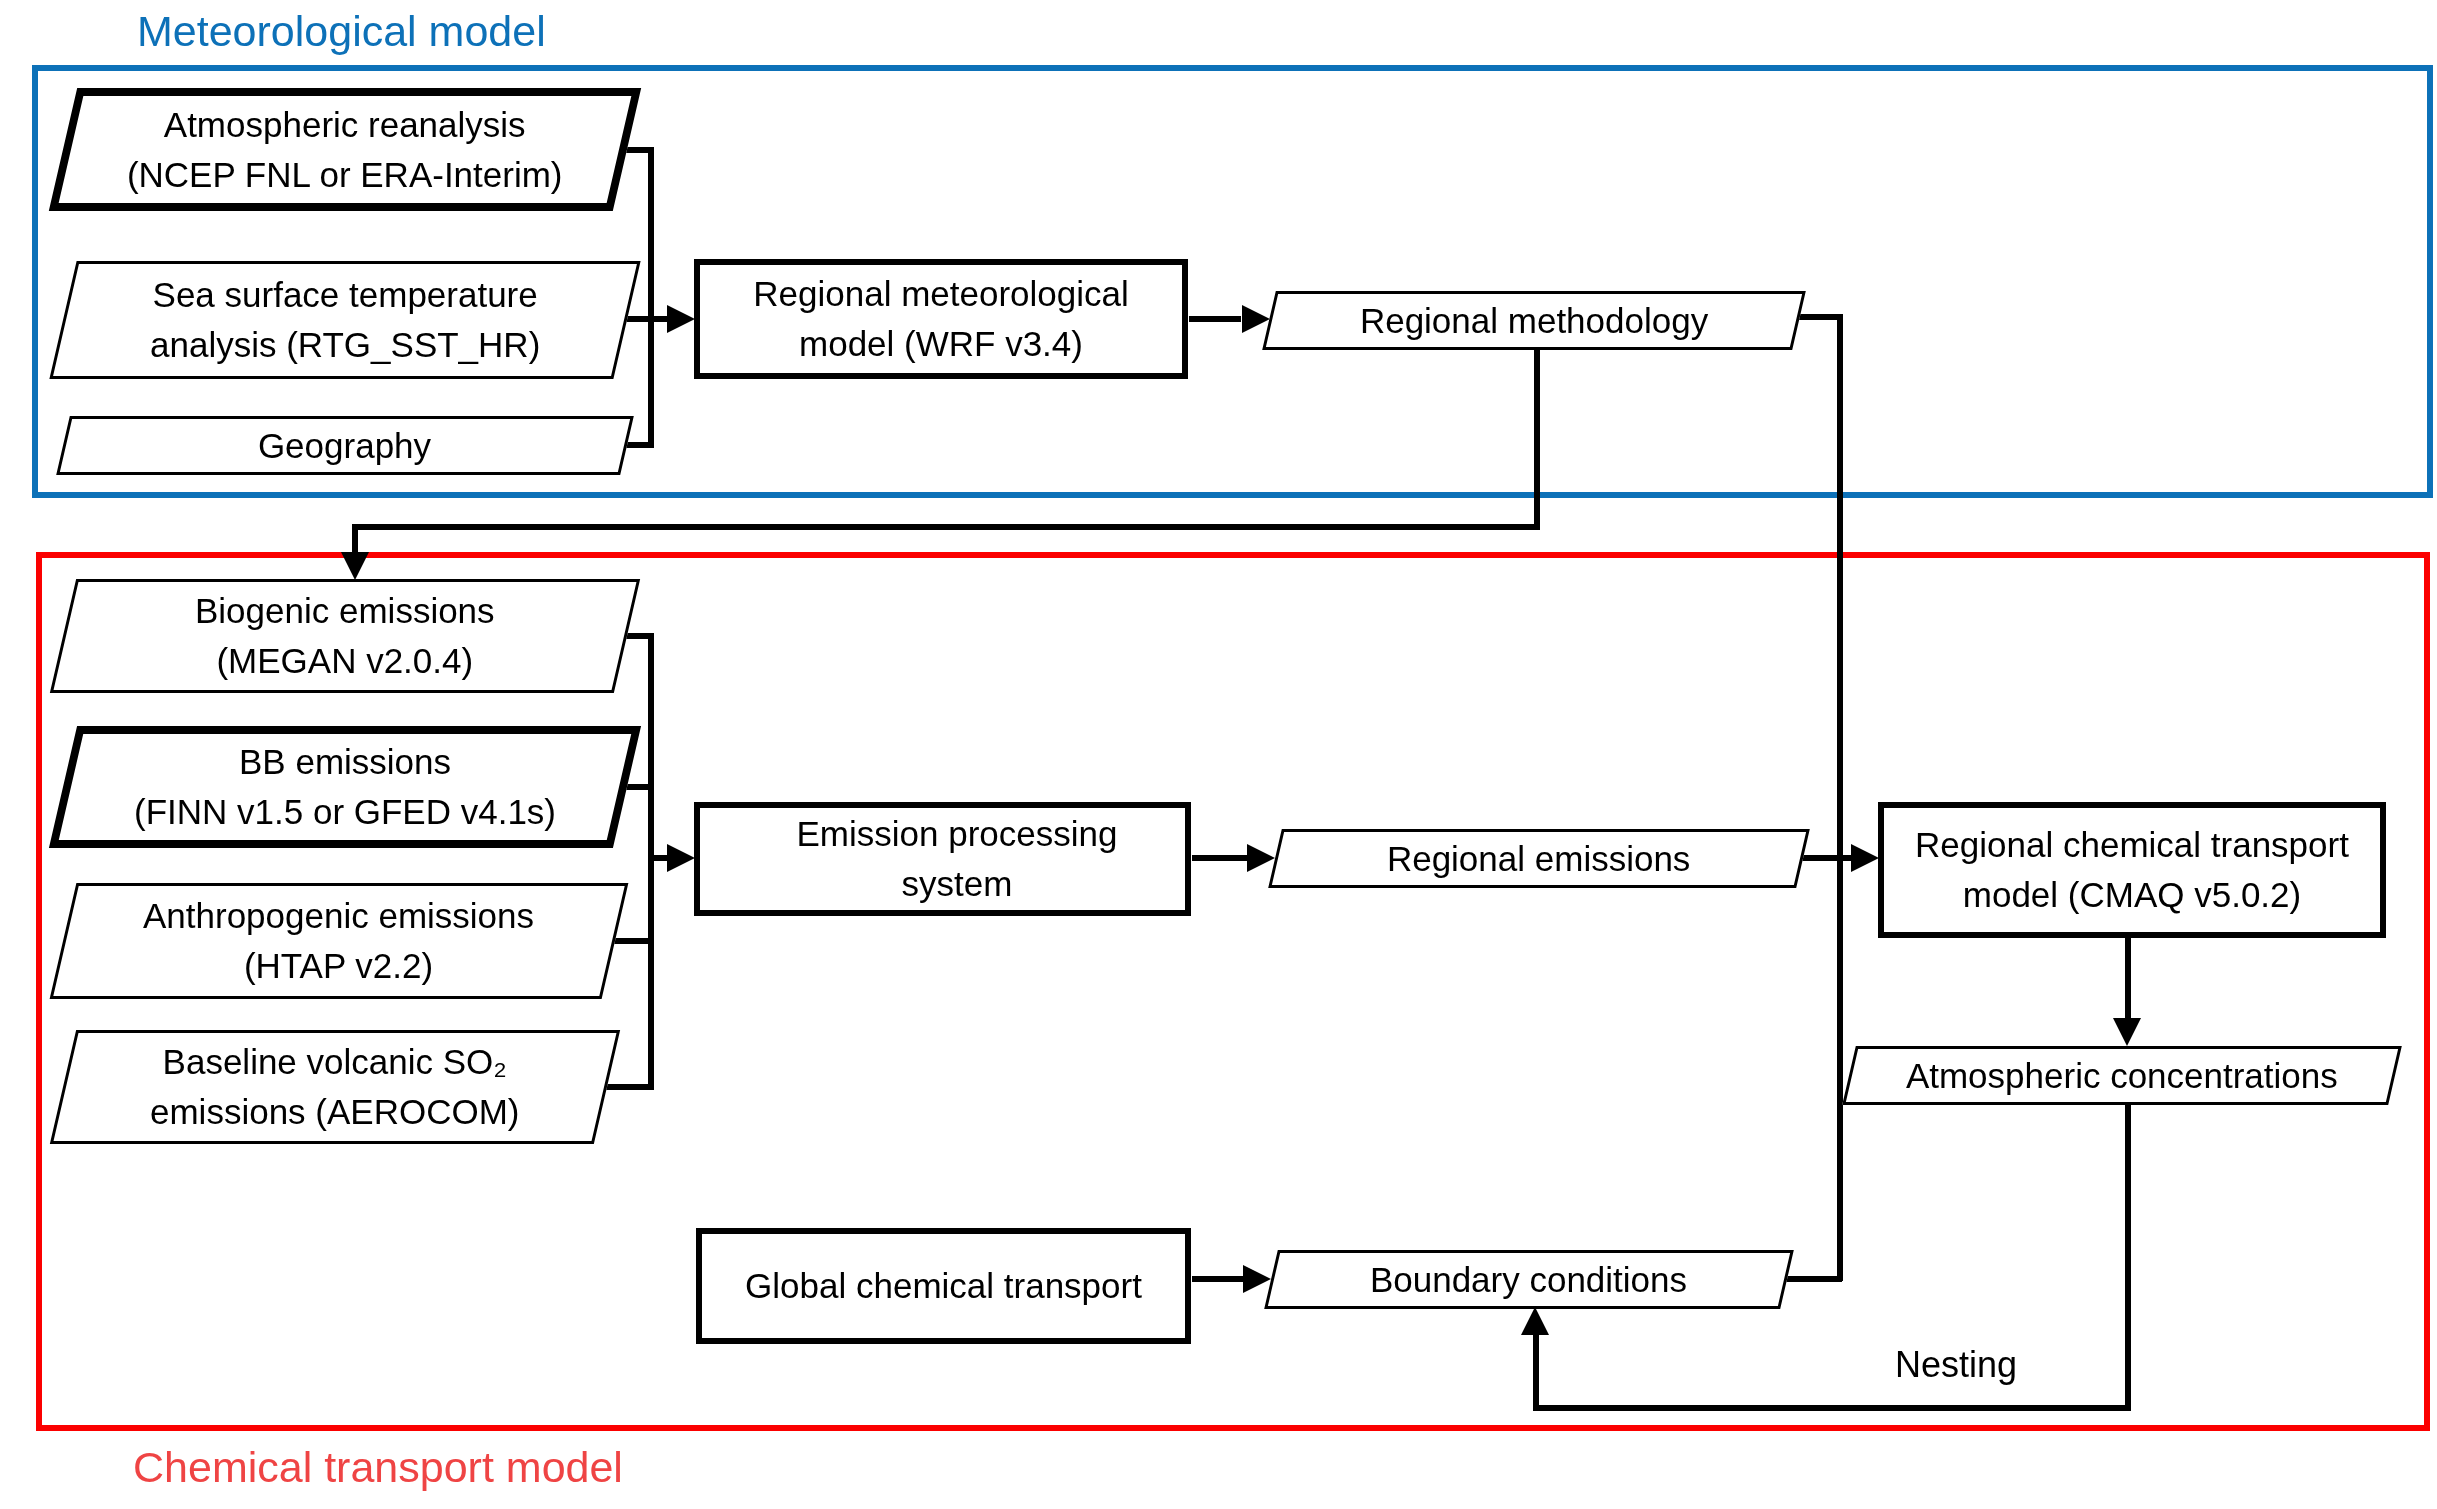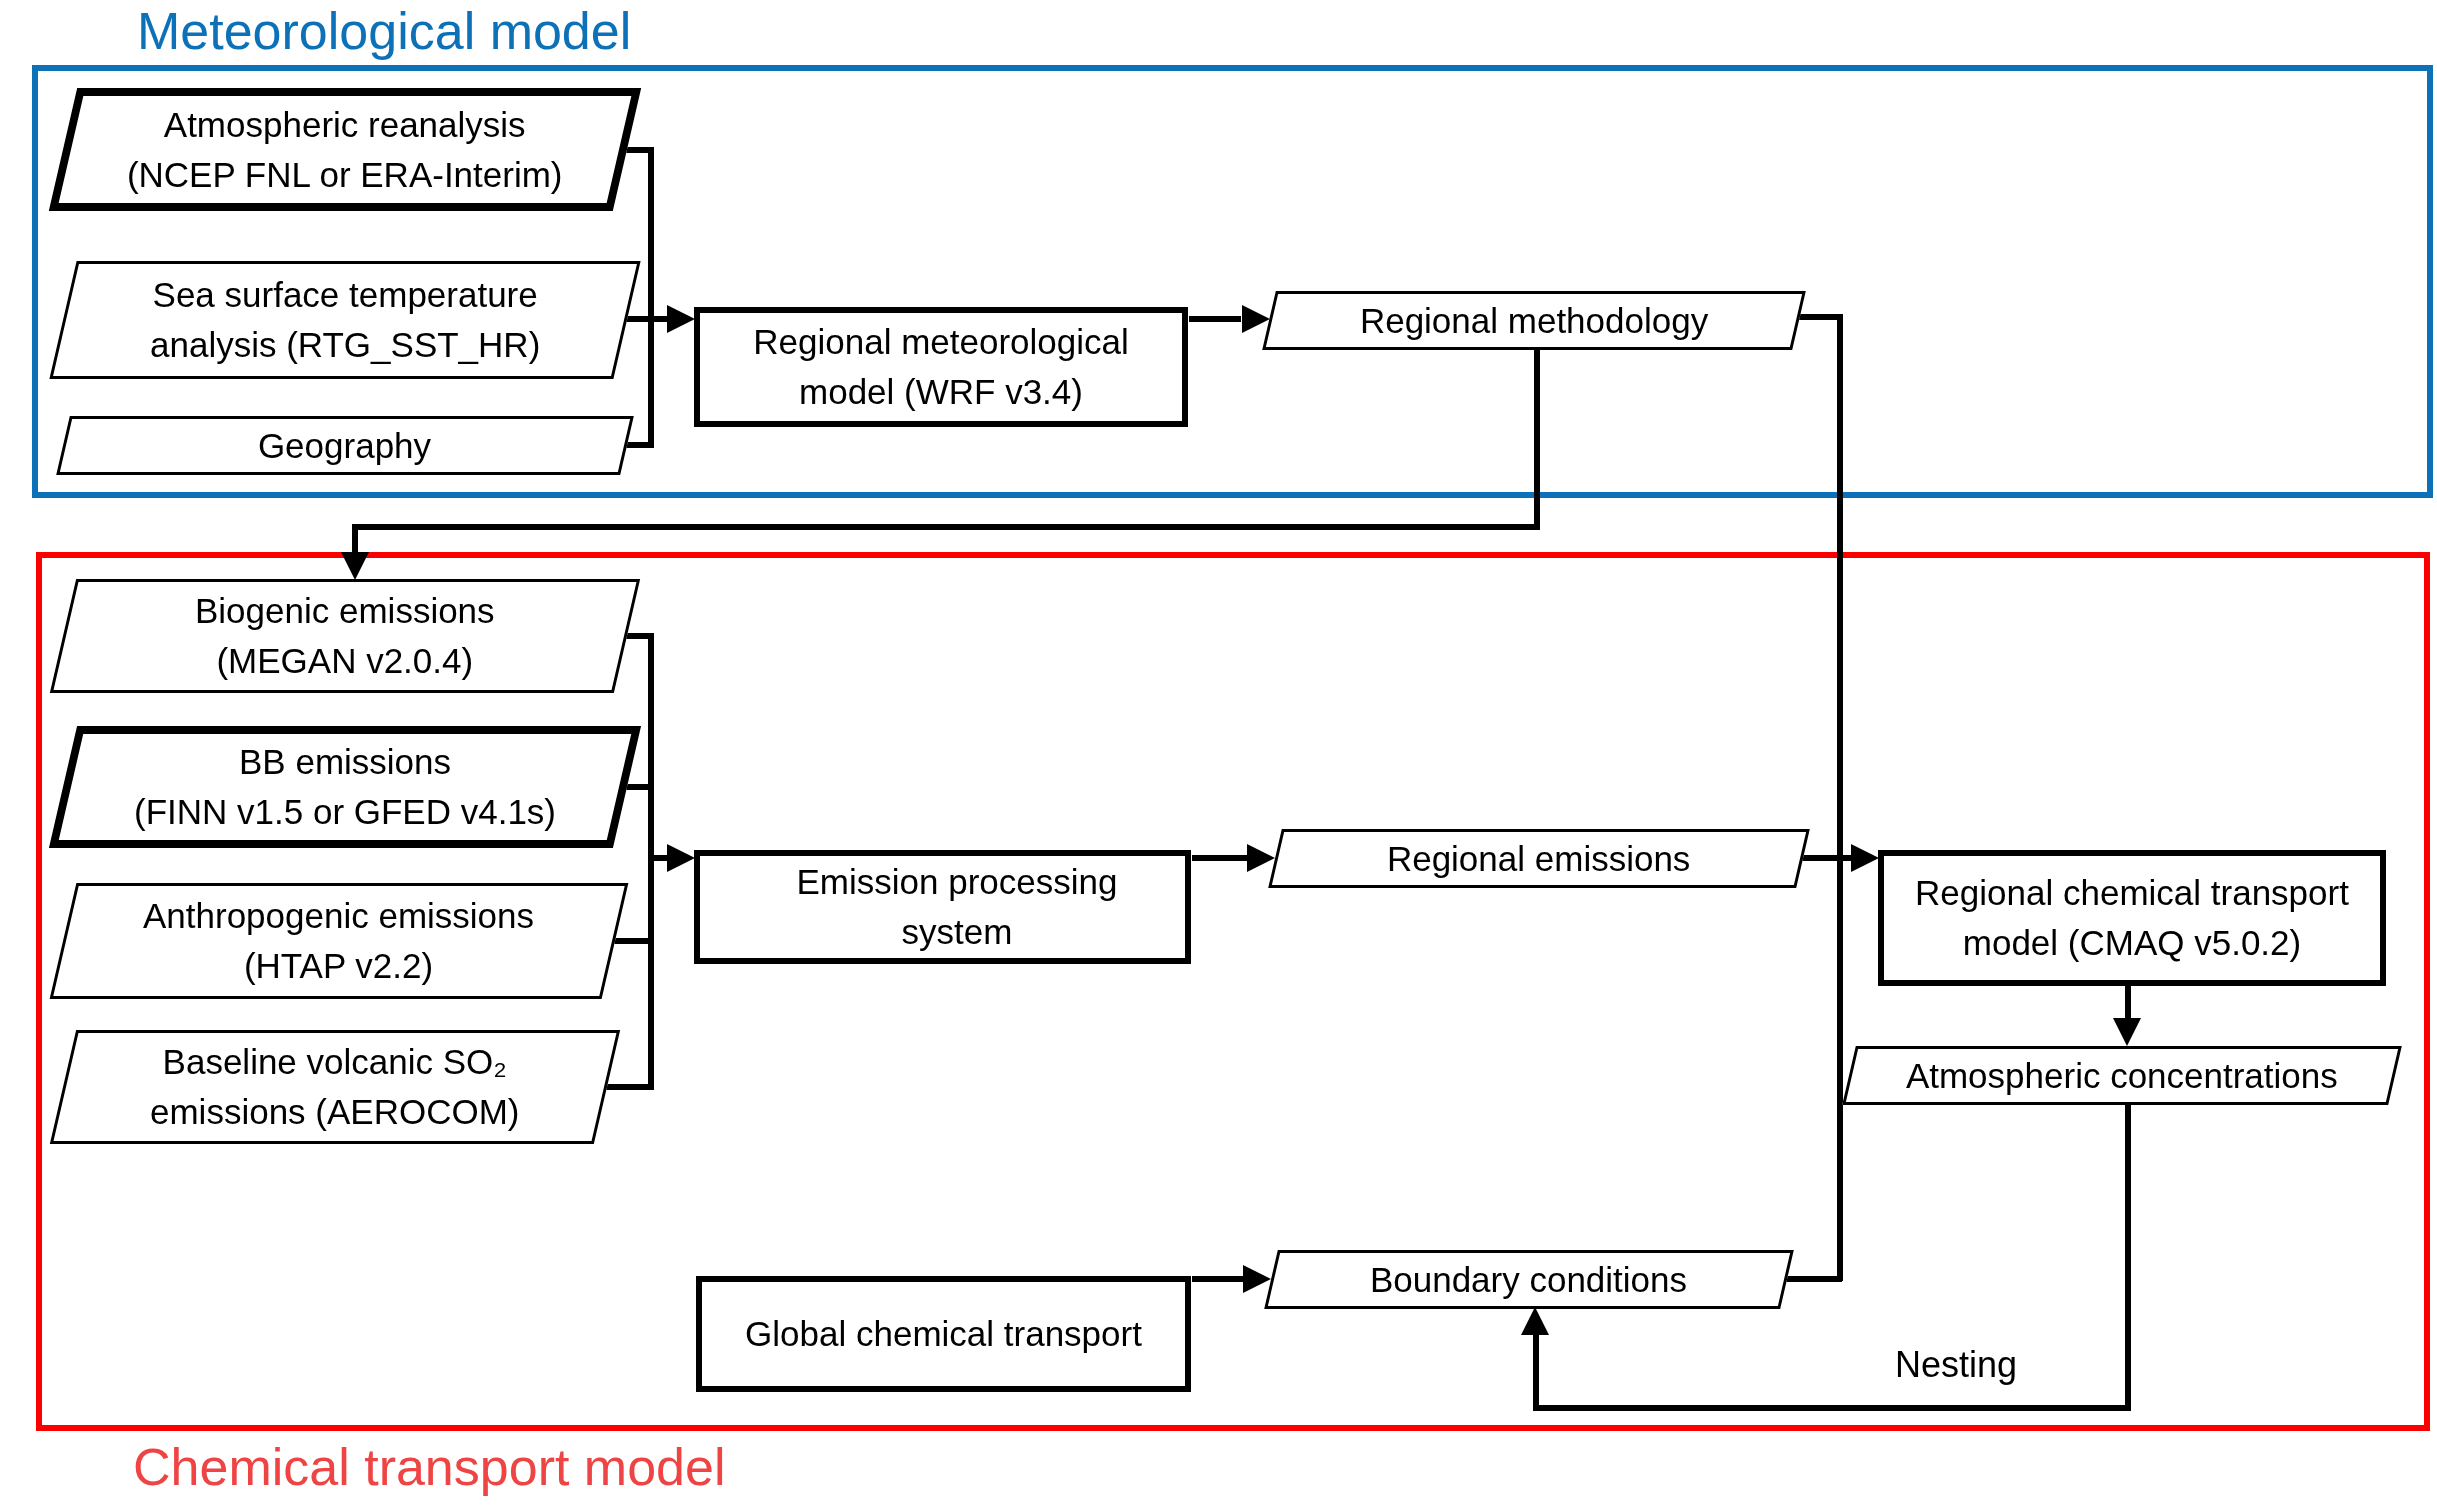--- a/index.html
+++ b/index.html
@@ -14,21 +14,21 @@
     color: #000000;
   }
   .group-box {
     position: absolute;
     box-sizing: border-box;
     border-style: solid;
     background: transparent;
   }
   .group-label {
     position: absolute;
-    font-size: 52px;
+    font-size: 43px;
     line-height: 52px;
     white-space: nowrap;
   }
   .edge {
     position: absolute;
     background: #000000;
   }
   .ah {
     position: absolute;
     width: 0;
@@ -54,21 +54,21 @@
     box-sizing: border-box;
     background: #ffffff;
     border: 6.5px solid #000000;
     display: flex;
     align-items: center;
     justify-content: center;
   }
   .node.parallelogram { transform: skewX(-13deg); }
   .node.parallelogram.thin { border-width: 3.2px; }
   .node.parallelogram.thick { border-width: 8.4px; }
-  .node.rect { border-width: 6.5px; margin-top: 48px; }
+  .node.rect { border-width: 6.5px; }
   .node-text {
     text-align: center;
     font-size: 35px;
     line-height: 50px;
     white-space: nowrap;
   }
   .node.parallelogram .node-text { transform: skewX(13deg); }
   .float-label {
     position: absolute;
     font-size: 36px;

